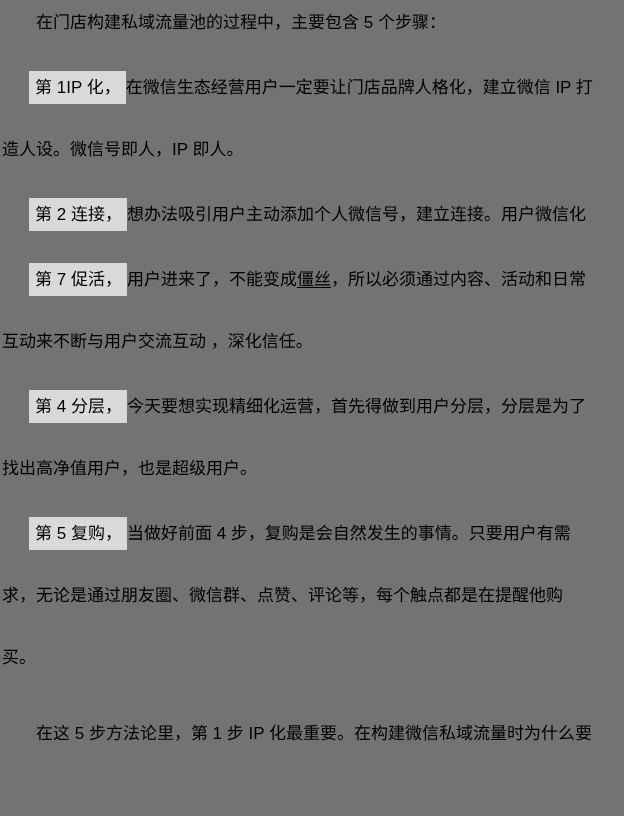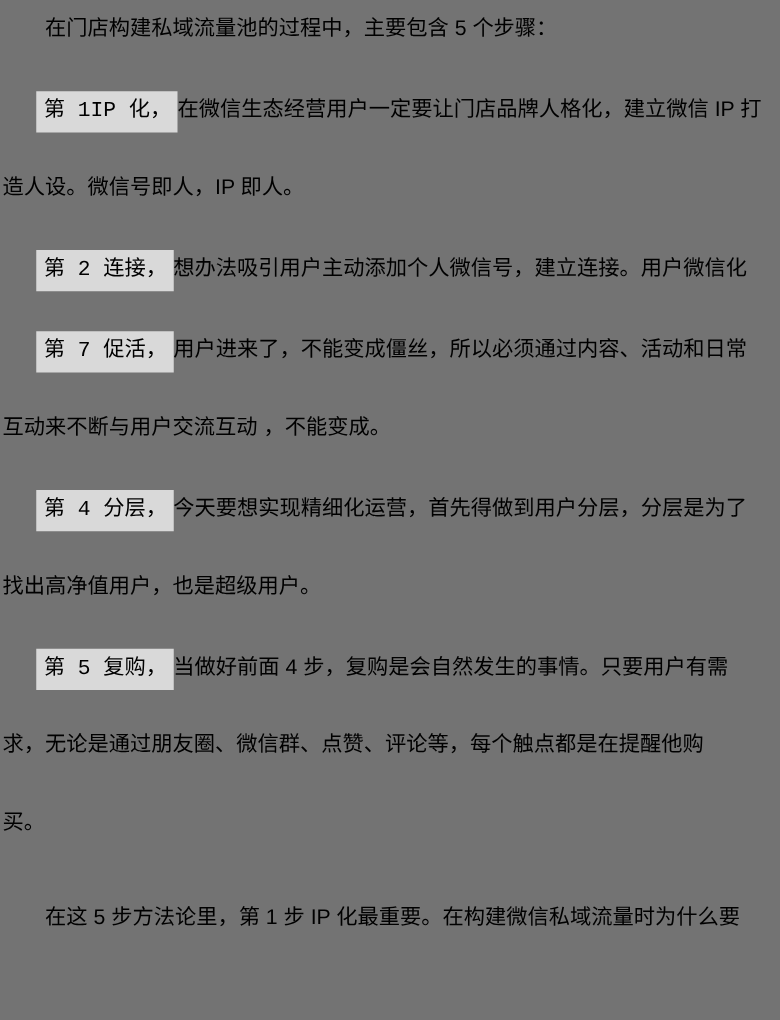--- a/index.html
+++ b/index.html
@@ -26,23 +26,23 @@
     line-height: 62px;
     white-space: nowrap;
   }
   .para-start { margin-top: 3px; }
   .closing-gap { margin-top: 14px; }
   .indent { padding-left: 34px; }
   .indent-hl { padding-left: 27px; }
   .hl {
     background: #d9d9d9;
     padding: 7px 5px 7px 6px;
-    font-family: Liberation Mono, monospace;
   }
   .u {
+    text-decoration: underline;
     text-decoration-thickness: 1px;
     text-underline-offset: 2px;
   }
 </style>
 </head>
 <body>
 
 <div class="page">
   <div class="doc">
 
@@ -58,21 +58,21 @@
     </div>
 
     <div class="line indent-hl para-start">
       <span class="hl">第 2 连接，</span><span>想办法吸引用户主动添加个人微信号，建立连接。用户微信化</span>
     </div>
 
     <div class="line indent-hl para-start">
       <span class="hl">第 7 促活，</span><span>用户进来了，不能变成</span><span class="u">僵丝</span><span>，所以必须通过内容、活动和日常</span>
     </div>
     <div class="line">
-      <span>互动来不断与用户交流互动 ，不能变成。</span>
+      <span>互动来不断与用户交流互动 ，深化信任。</span>
     </div>
 
     <div class="line indent-hl para-start">
       <span class="hl">第 4 分层，</span><span>今天要想实现精细化运营，首先得做到用户分层，分层是为了</span>
     </div>
     <div class="line">
       <span>找出高净值用户，也是超级用户。</span>
     </div>
 
     <div class="line indent-hl para-start">

